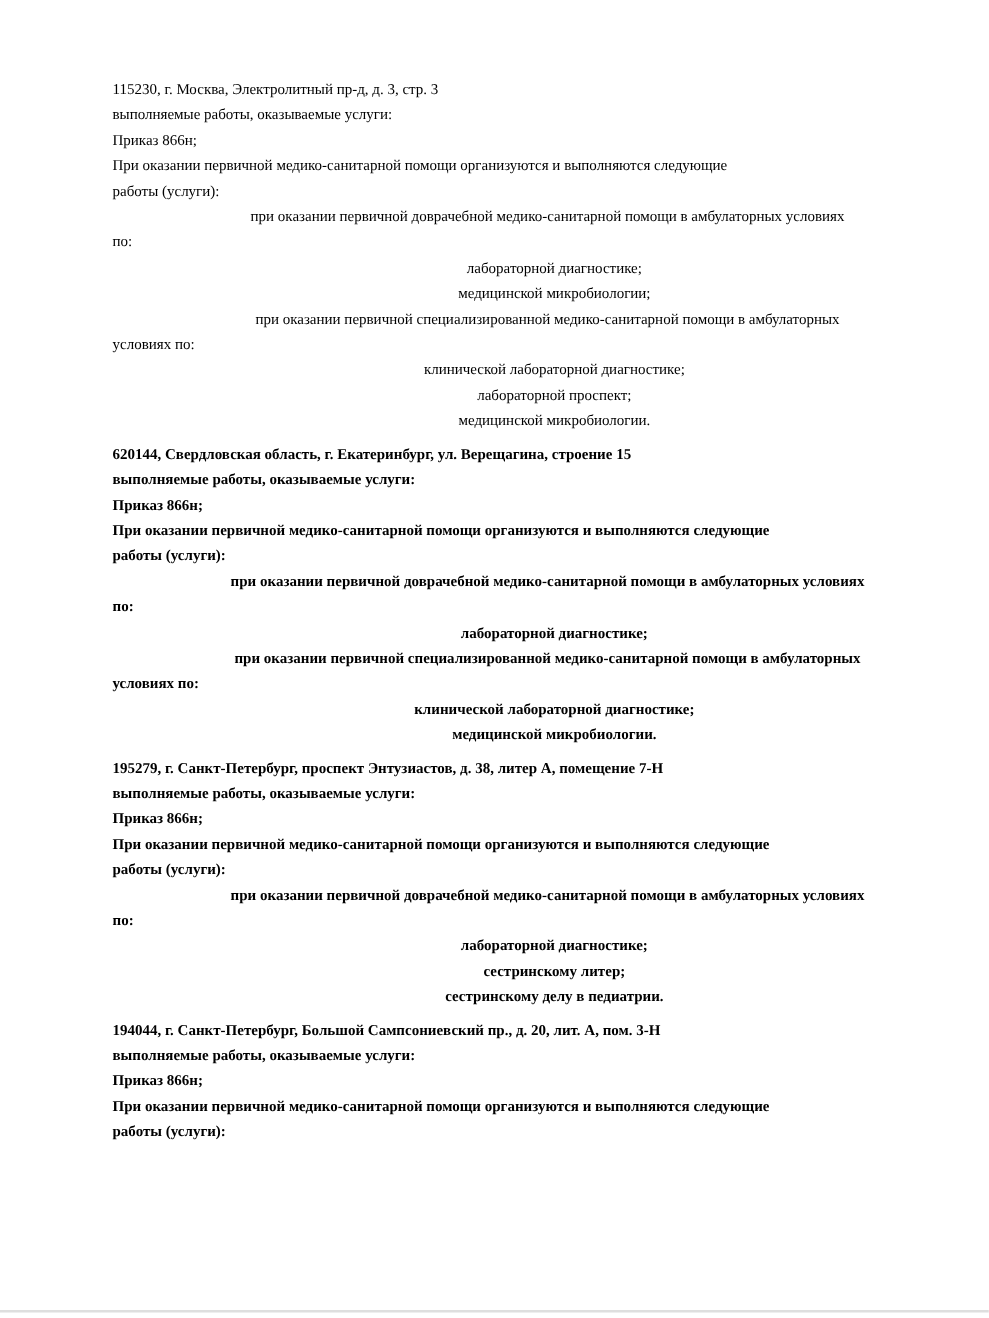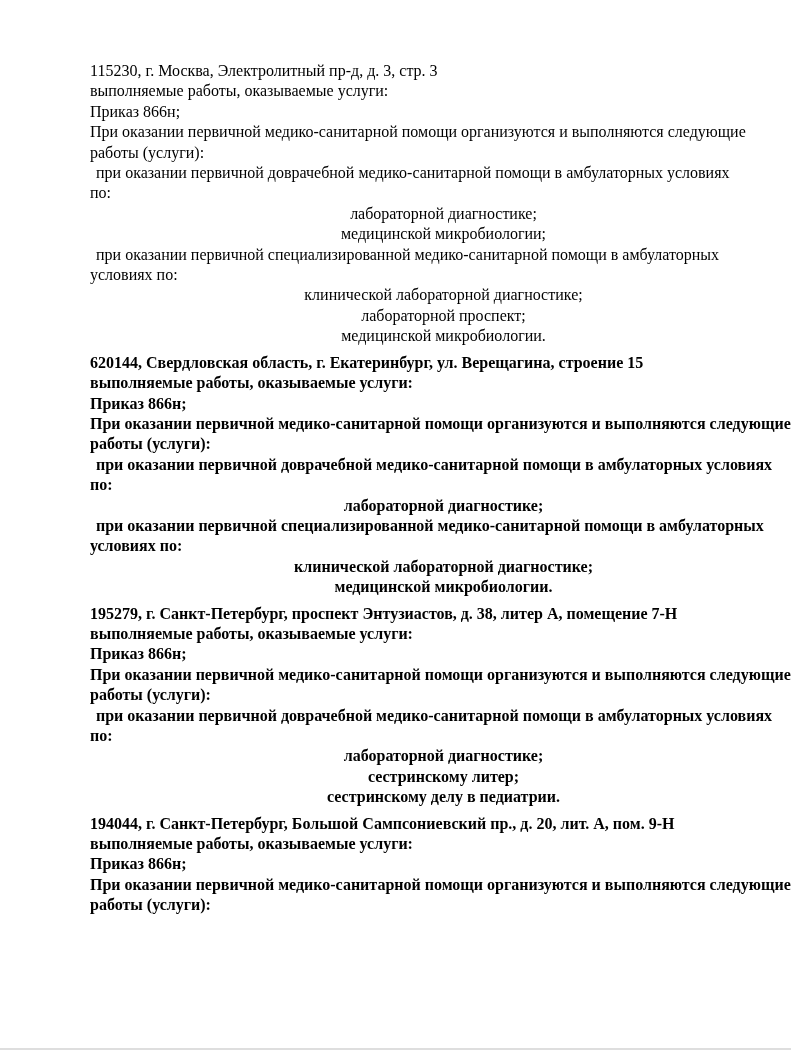--- a/index.html
+++ b/index.html
@@ -13,32 +13,32 @@
     position: relative;
     overflow: hidden;
     font-family: "Liberation Serif", "DejaVu Serif", serif;
     color: #000000;
   }
   .doc {
     position: absolute;
     left: 90px;
     top: 61px;
     width: 690px;
-    font-size: 16px;
+    font-size: 12px;
     line-height: 20.4px;
   }
   .block + .block {
     margin-top: 6px;
     font-weight: bold;
   }
   .line {
     white-space: nowrap;
   }
   .indent-0 { padding-left: 0; }
-  .indent-1 { padding-left: 6px; }
+  .indent-1 { padding-left: 6px; text-align: center; }
   .indent-2 { padding-left: 17px; text-align: center; }
   .bottom-divider {
     position: absolute;
     left: 0;
     top: 1048px;
     width: 791px;
     height: 2px;
     background: #dedede;
   }
 </style>
@@ -82,21 +82,21 @@
       <div class="line indent-0">Приказ 866н;</div>
       <div class="line indent-0">При оказании первичной медико-санитарной помощи организуются и выполняются следующие</div>
       <div class="line indent-0">работы (услуги):</div>
       <div class="line indent-1">при оказании первичной доврачебной медико-санитарной помощи в амбулаторных условиях</div>
       <div class="line indent-0">по:</div>
       <div class="line indent-2">лабораторной диагностике;</div>
       <div class="line indent-2">сестринскому литер;</div>
       <div class="line indent-2">сестринскому делу в педиатрии.</div>
     </div>
     <div class="block">
-      <div class="line indent-0">194044, г. Санкт-Петербург, Большой Сампсониевский пр., д. 20, лит. А, пом. 9-Н</div>
+      <div class="line indent-0">194044, г. Санкт-Петербург, Большой Сампсониевский пр., д. 20, лит. А, пом. 3-Н</div>
       <div class="line indent-0">выполняемые работы, оказываемые услуги:</div>
       <div class="line indent-0">Приказ 866н;</div>
       <div class="line indent-0">При оказании первичной медико-санитарной помощи организуются и выполняются следующие</div>
       <div class="line indent-0">работы (услуги):</div>
     </div>
   </div>
 
 <div class="bottom-divider"></div>
 
 </body></html>

